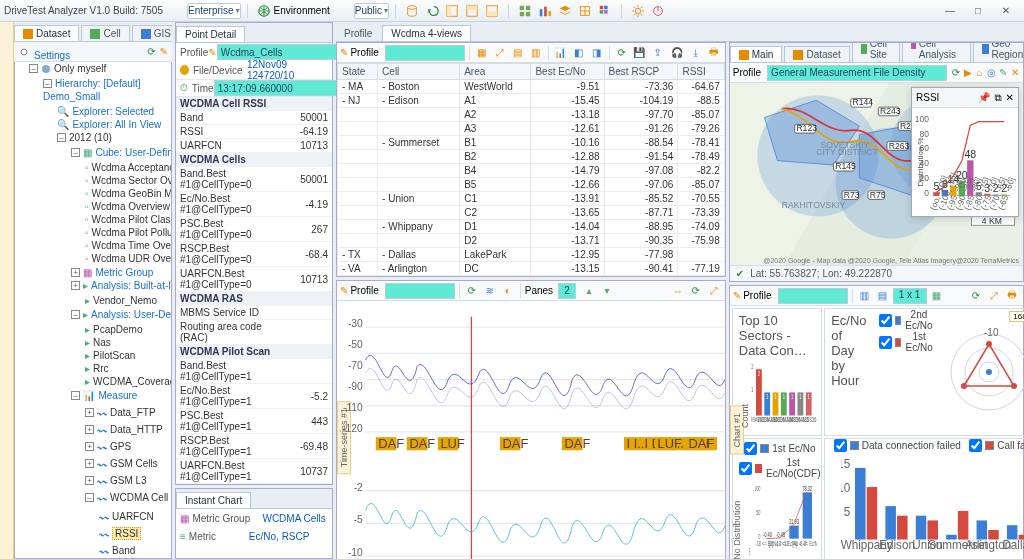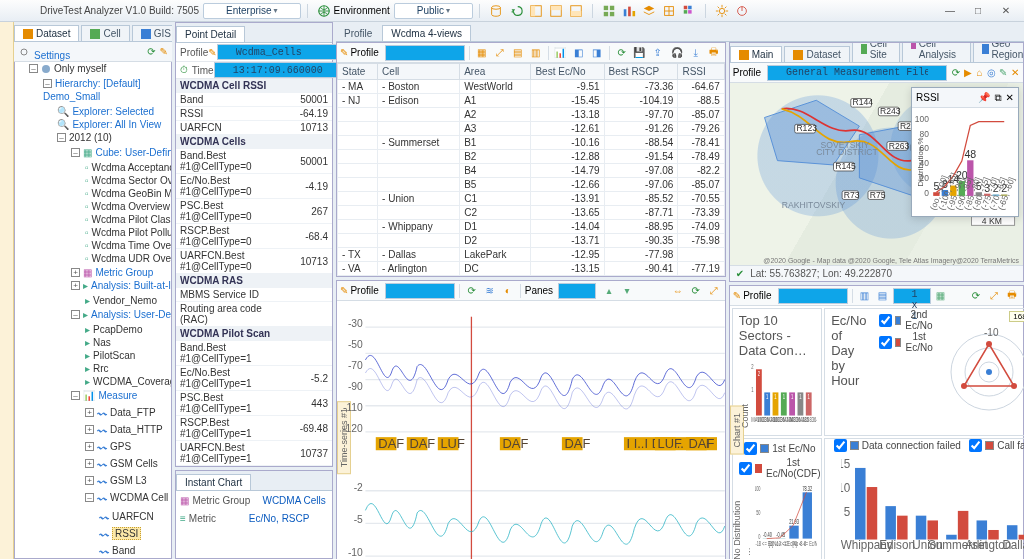--- a/index.html
+++ b/index.html
@@ -1,19 +1,19 @@
 <!DOCTYPE html>
 <html><head>
 <meta charset="utf-8">
 <style>
 * { margin:0; padding:0; box-sizing:border-box; font-family:"Segoe UI",Tahoma,sans-serif; font-size:10px; }
 body { background:#e8eef4; overflow:hidden; width:1024px; height:559px; }
 .title-bar { height:22px; background:linear-gradient(#fdfdfd,#e8eef4); display:flex; align-items:center; padding:0 4px; border-bottom:1px solid #c8d2dc; }
-.title-bar .title { flex:0 0 auto; color:#444;margin-left:36px; }
-.title-bar .pill { border:1px solid #bcd; background:#fff; padding:0 22px; margin-left:4px; height:16px; display:inline-flex; align-items:center; border-radius:2px; color:#246; }
+.title-bar .title { flex:0 0 auto; color:#444; }
+.title-bar .pill { border:1px solid #bcd; background:#fff; padding:0 0; margin-left:24px; height:16px; display:inline-flex; align-items:center; border-radius:2px; color:#246; }
 .title-bar .sep { width:1px; height:14px; background:#ccd6e0; margin:0 6px; }
 .title-bar .ic { width:16px; height:16px; margin:0 2px; display:inline-flex; align-items:center; justify-content:center; color:#e58b00; cursor:pointer; }
 .title-bar .ic svg { width:14px; height:14px; }
 .title-bar .spacer { flex:1; }
 .winbtn { width:28px; height:18px; display:inline-flex; align-items:center; justify-content:center; color:#555; }
 .panel { background:#fff; border:1px solid #aac; position:relative; }
 .tabstrip { height:20px; display:flex; align-items:flex-end; background:#e8eef4; border-bottom:1px solid #b8c8d8; overflow:hidden; }
 .tab { padding:2px 8px; border:1px solid #b8c8d8; border-bottom:none; background:#f0f4f8; color:#456; margin-right:2px; cursor:pointer; display:flex; align-items:center; gap:3px; }
 .tab.active { background:#fff; color:#234; }
 .tab .ico { width:10px; height:10px; display:inline-block; }
@@ -38,21 +38,21 @@
 .kv-table tr.section td { background:#eef2f6; font-weight:bold; color:#335; }
 .data-table { width:100%; border-collapse:collapse; font-size:10px; }
 .data-table th { background:#f4f7fa; border:1px solid #d5dde5; padding:2px 4px; color:#456; font-weight:normal; text-align:left; }
 .data-table td { border:1px solid #e8edf2; padding:1px 4px; color:#333; text-align:right; }
 .data-table td.l { text-align:left; }
 .toolbar { height:20px; display:flex; align-items:center; background:#f8fafb; border-bottom:1px solid #d5dde5; padding:0 3px; gap:2px; }
 .toolbar .b { width:16px; height:16px; display:flex; align-items:center; justify-content:center; cursor:pointer; color:#5a7; }
 .toolbar .b.o { color:#e58b00; }
 .toolbar .b.bl { color:#3a7fd5; }
 .toolbar .sep2 { width:1px; height:14px; background:#d5dde5; margin:0 2px; }
-.small-input { border:1px solid #bcd; background:#0ea5e9; height:16px; padding:0 18px; color:#246;font-family:Liberation Mono, monospace; }
+.small-input { border:1px solid #bcd; background:#5eead4; height:16px; padding:0 3px; color:#246; }
 .vlab { position:absolute; left:0; top:50%; transform:translateX(-100%) rotate(-90deg); transform-origin:right top; font-size:9px; color:#666; white-space:nowrap; background:#fcf2d8; padding:1px 6px; border:1px solid #e5d090; }
 .chart-title { font-size:13px; color:#555; padding:4px 6px; }
 .legend-chip { display:inline-flex; align-items:center; gap:3px; margin-left:6px; font-size:9px; color:#444; }
 .legend-chip .sw { width:9px; height:9px; border:1px solid #888; display:inline-block; }
 .map-bg { position:absolute; inset:0; background:
   radial-gradient(circle at 30% 40%, rgba(77,137,214,.25) 0 60px, transparent 61px),
   radial-gradient(circle at 55% 55%, rgba(77,137,214,.25) 0 55px, transparent 56px),
   radial-gradient(circle at 72% 35%, rgba(77,137,214,.2) 0 50px, transparent 51px),
   linear-gradient(120deg,#eef3e8 0 40%,#e5ece0 40% 70%,#eaf0e5 70%);
 }
@@ -378,20 +378,25 @@
     <div class="panel" style="flex:0 0 276px; display:flex; flex-direction:column;">
       <div class="tabstrip">
           <div class="tab active">Point Detail</div>
         </div>
       <div class="row">
           <span class="field-label">Profile</span>
           <span style="color:#e58b00">✎</span>
           <input class="small-input" style="flex: 1 1 0%;" value="Wcdma_Cells">
           <span class="chev"></span>
           <span style="color:#d33;margin-left:3px">⚑</span>
+        </div>
+      <div class="row">
+          <span class="ico-circle" style="background:#e5a400"></span>
+          <span class="field-label" style="margin-left:4px">File/Device</span>
+          <span class="field-val">12Nov09 124720/10</span>
         </div>
       <div class="row" style="border-top:1px solid #e5e9ee;border-bottom:1px solid #e5e9ee">
           <span style="color:#2a8f3a">⏱</span>
           <span class="field-label" style="margin-left:4px">Time</span>
           <input class="small-input" style="flex: 1 1 0%;" value="13:17:09.660000">
           <span style="color:#2a8f3a;margin-left:3px">▤</span>
         </div>
       <div class="scroll" style="flex:1">
         <table class="kv-table" id="pd-body">
             <tbody>

